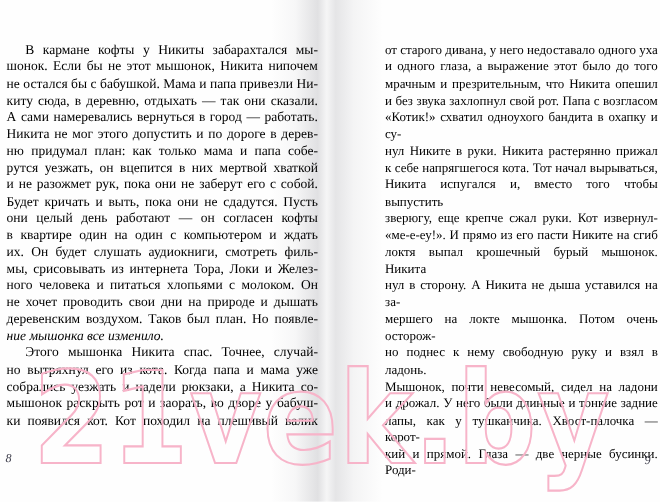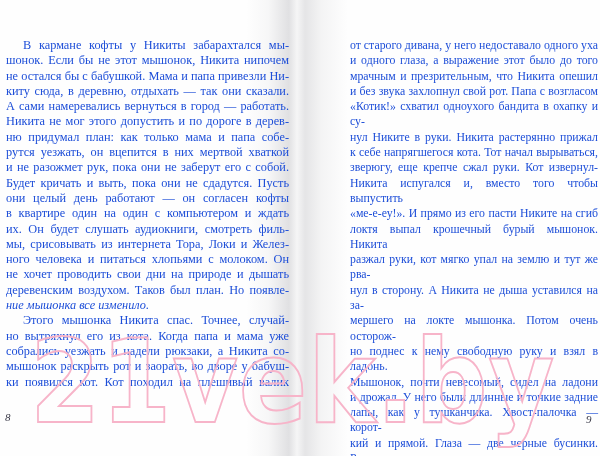--- a/index.html
+++ b/index.html
@@ -22,21 +22,21 @@
       rgba(110,110,118,0.00) 0%,
       rgba(110,110,118,0.05) 22%,
       rgba(105,105,115,0.20) 42%,
       rgba(105,105,115,0.06) 50%,
       rgba(105,105,115,0.17) 58%,
       rgba(110,110,118,0.07) 74%,
       rgba(110,110,118,0.00) 100%);
   }
   .page-text {
     position: absolute;
-    color: #1d4ed8;
+    color: #000000;
     line-height: 15.3px;
   }
   .page-text.left  { left: 6px;   top: 38px; width: 283px; font-size: 12.3px; }
   .page-text.right { left: 350px; top: 38px; width: 248px; font-size: 11.8px; }
   .line {
     text-align: justify;
     text-align-last: justify;
   }
   .line.indent { text-indent: 17px; }
   .line.end { text-align-last: left; font-style: italic; }
@@ -98,25 +98,24 @@
     </div>
 
   <div class="page-text right">
       <div class="line">от старого дивана, у него недоставало одного уха</div>
       <div class="line">и одного глаза, а выражение этот было до того</div>
       <div class="line">мрачным и презрительным, что Никита опешил</div>
       <div class="line">и без звука захлопнул свой рот. Папа с возгласом</div>
       <div class="line">«Котик!» схватил одноухого бандита в охапку и су-</div>
       <div class="line">нул Никите в руки. Никита растерянно прижал</div>
       <div class="line">к себе напрягшегося кота. Тот начал вырываться,</div>
+      <div class="line">Никита испугался и, вместо того чтобы выпустить</div>
       <div class="line">зверюгу, еще крепче сжал руки. Кот извернул-</div>
-      <div class="line">Никита испугался и, вместо того чтобы выпустить</div>
       <div class="line">«ме-е-еу!». И прямо из его пасти Никите на сгиб</div>
       <div class="line">локтя выпал крошечный бурый мышонок. Никита</div>
-      <div class="line">разжал руки, кот мягко упал на землю и тут же рва-</div>
       <div class="line">нул в сторону. А Никита не дыша уставился на за-</div>
       <div class="line">мершего на локте мышонка. Потом очень осторож-</div>
       <div class="line">но поднес к нему свободную руку и взял в ладонь.</div>
       <div class="line">Мышонок, почти невесомый, сидел на ладони</div>
       <div class="line">и дрожал. У него были длинные и тонкие задние</div>
       <div class="line">лапы, как у тушканчика. Хвост-палочка — корот-</div>
       <div class="line">кий и прямой. Глаза — две черные бусинки. Роди-</div>
     </div>
 
   <div class="pagenum left-num">8</div>

